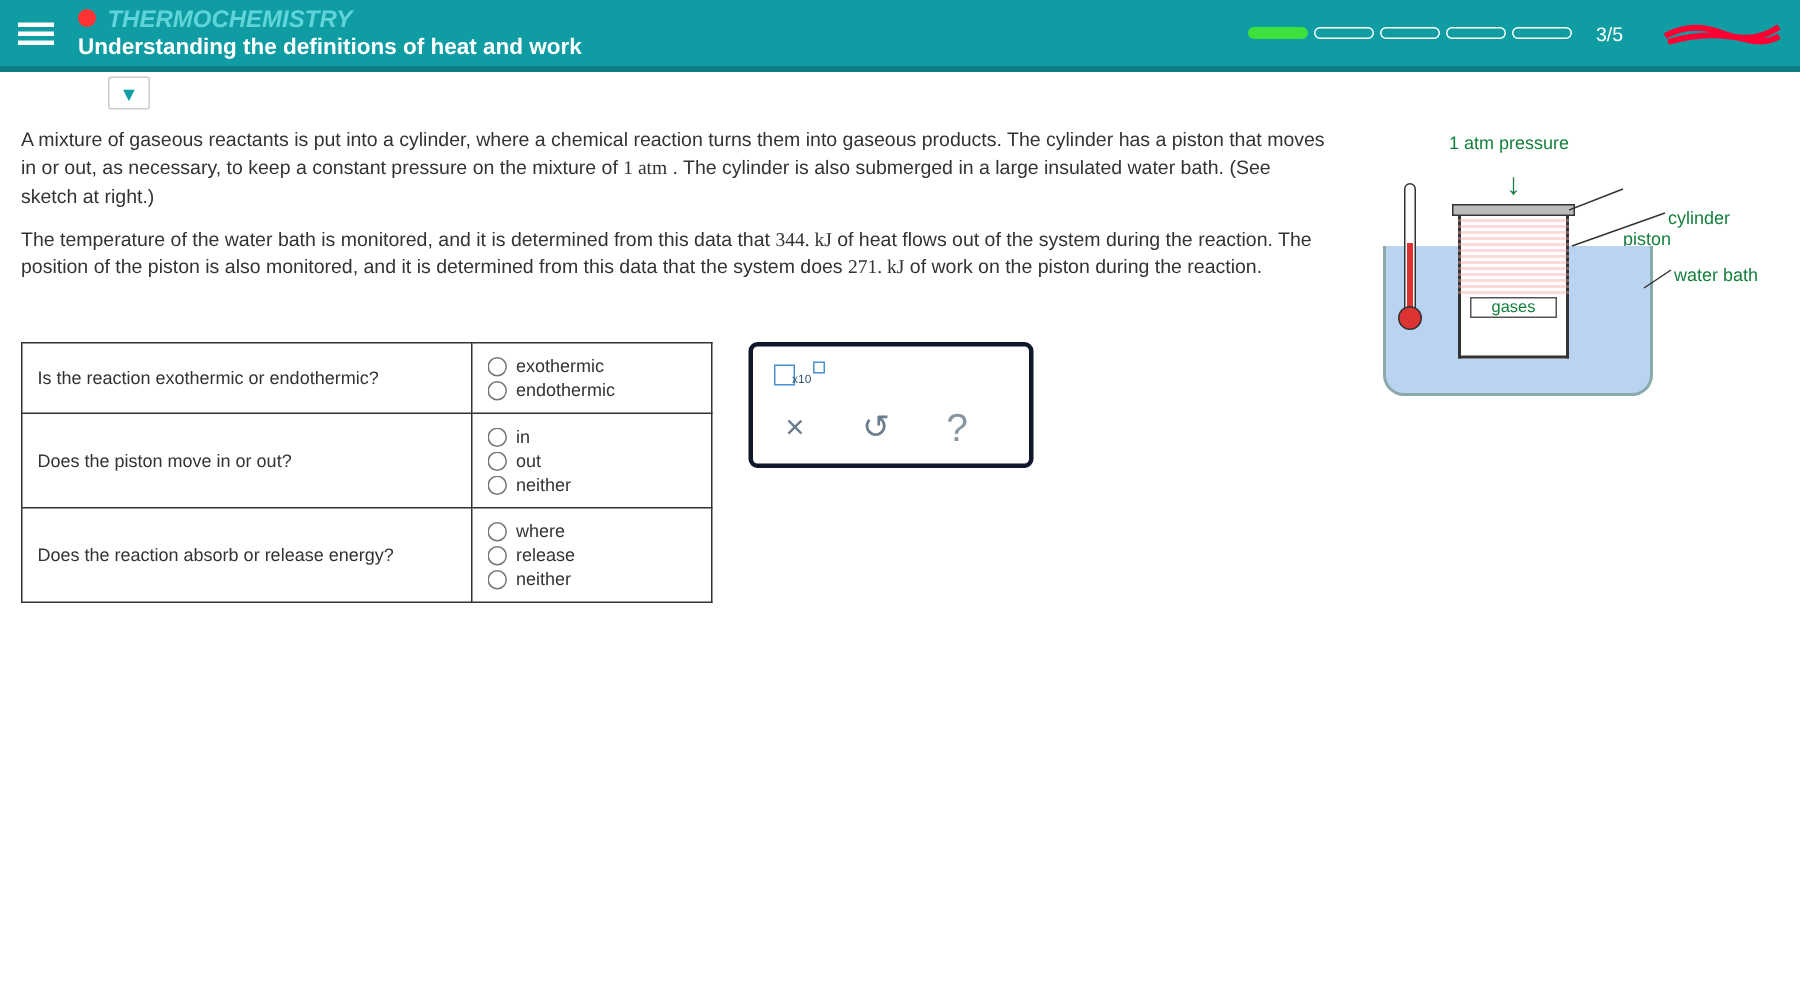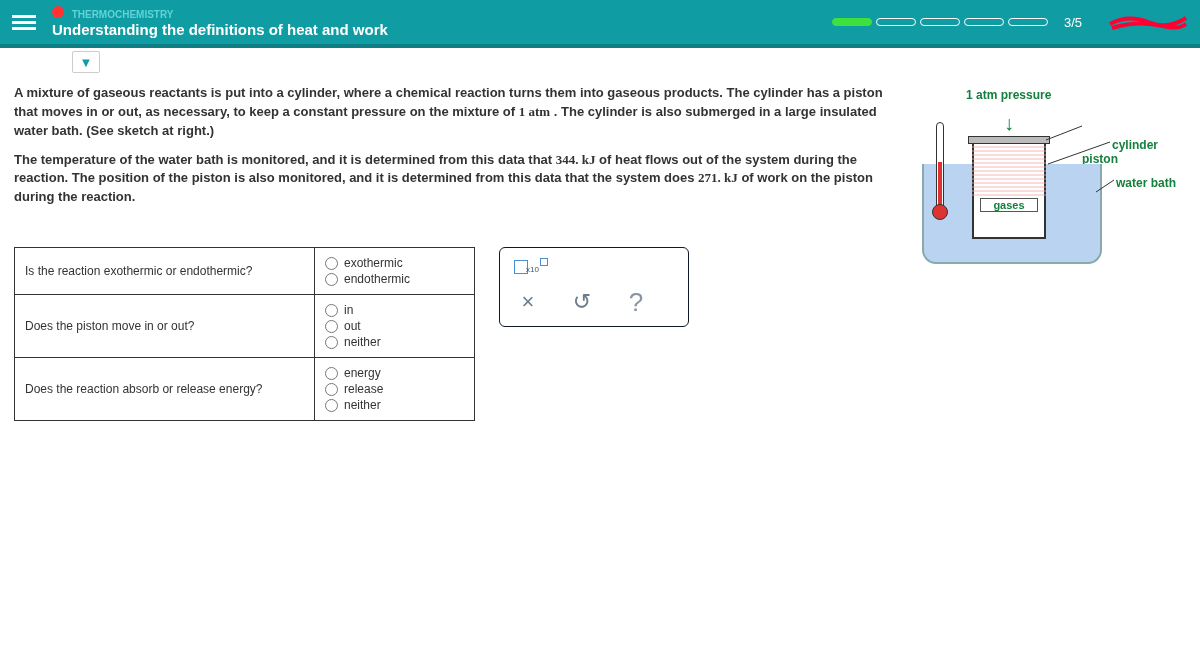--- a/index.html
+++ b/index.html
@@ -10,35 +10,35 @@
     color: #fff;
     display: flex;
     align-items: center;
     height: 48px;
     padding: 0 12px;
     border-bottom: 4px solid #0c7e84;
   }
   .hamburger { width: 24px; margin-right: 16px; cursor: pointer; }
   .hamburger div { height: 3px; background: #fff; margin: 3px 0; }
   .header-titles { flex: 1; }
-  .header-subject { color: #5fd4d9; font-size: 10px; font-weight: bold; }
+  .header-subject { color: #5fd4d9; font-size: 16px; font-weight: bold; font-style: italic; }
   .red-circle { width: 12px; height: 12px; background: #ff3333; border-radius: 50%; display: inline-block; margin-right: 4px; }
   .header-lesson { color: #fff; font-size: 15px; font-weight: bold; }
   .progress-area { display: flex; align-items: center; gap: 6px; }
   .progress-pills { display: flex; gap: 4px; }
   .pill { width: 40px; height: 8px; border-radius: 4px; border: 1px solid #fff; }
   .pill.filled { background: #3ee03e; border-color: #3ee03e; }
   .progress-label { color: #fff; font-size: 13px; margin-left: 10px; }
   .scribble { width: 80px; height: 20px; margin-left: 20px; }
   .scribble svg path { stroke: #ff0033; stroke-width: 4; fill: none; }
   
   .crumb-bar { height: 28px; display: flex; align-items: center; padding-left: 72px; }
   .crumb-btn { width: 28px; height: 22px; border: 1px solid #ccc; background: #fff; display: flex; align-items: center; justify-content: center; cursor: pointer; border-radius: 2px; }
   
-  .content { padding: 8px 14px; display: flex; gap: 20px; font-weight: bold; }
+  .content { padding: 8px 14px; display: flex; gap: 20px; }
   .problem-text { flex: 1; max-width: 900px; }
   .problem-text p { margin-bottom: 10px; line-height: 1.45; }
   .val-heat, .val-work, .val-press { font-family: 'Times New Roman', serif; }
   
   .diagram-area { width: 280px; position: relative; font-size: 12px; color: #15803d; }
   .diagram-area .dlabel { position: absolute; }
   .bath { position: absolute; left: 16px; top: 80px; width: 180px; height: 100px; background: #b9d3f0; border: 2px solid #8aa; border-top: none; border-radius: 0 0 14px 14px; }
   .cylinder { position: absolute; left: 66px; top: 55px; width: 74px; height: 100px; background: #fff; border: 2px solid #333; border-top: none; }
   .piston-top { position: absolute; left: 62px; top: 52px; width: 82px; height: 8px; background: #bbb; border: 1px solid #333; }
   .gases-box { position: absolute; left: 74px; top: 114px; width: 58px; height: 14px; background: #fff; border: 1px solid #555; display: flex; align-items: center; justify-content: center; font-size: 11px; }
@@ -53,21 +53,21 @@
   .answer-area { display: flex; gap: 24px; margin: 22px 14px; align-items: flex-start; }
   
   table.qa { border-collapse: collapse; }
   table.qa td { border: 1px solid #333; padding: 6px 10px; vertical-align: middle; font-size: 12px; }
   table.qa td.qcell { width: 300px; }
   table.qa td.acell { width: 160px; }
   .radio-row { display: flex; align-items: center; gap: 6px; margin: 2px 0; }
   .radio-row input { margin: 0; }
   .energy-input { width: 28px; height: 18px; border: 1px solid #999; text-align: center; font-size: 11px; }
   
-  .toolpanel { border: 1px solid #0f172a; border-radius: 6px; padding: 10px 14px; background: #fff; width: 190px; }
+  .toolpanel { border: 3px solid #0f172a; border-radius: 6px; padding: 10px 14px; background: #fff; width: 190px; }
   .toolpanel .row1 { display: flex; gap: 8px; font-size: 12px; color: #357; margin-bottom: 14px; }
   .toolpanel .sci-btn { display: flex; align-items: flex-end; cursor: pointer; }
   .sci-btn .box { width: 14px; height: 14px; border: 1.5px solid #4a8fd1; }
   .sci-btn .exp { width: 8px; height: 8px; border: 1.5px solid #4a8fd1; margin-left: 1px; margin-bottom: 8px; }
   .sci-btn .sub { font-size: 8px; margin-left: -2px; }
   .toolpanel .row2 { display: flex; gap: 26px; align-items: center; justify-content: flex-start; margin-top: 6px; }
   .ctrlbtn { font-size: 22px; color: #6b7c8c; cursor: pointer; display: flex; align-items: center; justify-content: center; width: 28px; height: 28px; }
 </style>
 </head>
 <body>
@@ -180,21 +180,21 @@
               <input type="radio" name="q3" style="">
               <span>neither</span>
             </label>
       </td>
     </tr>
     <tr>
       <td class="qcell">Does the reaction absorb or release energy?</td>
       <td class="acell">
         <label class="radio-row">
               <input type="radio" name="q4" style="">
-              <span>energy</span>
+              <span>where</span>
             </label>
         <label class="radio-row">
               <input type="radio" name="q4" style="">
               <span>release</span>
             </label>
         <label class="radio-row">
               <input type="radio" name="q4" style="">
               <span>neither</span>
             </label>
       </td>

